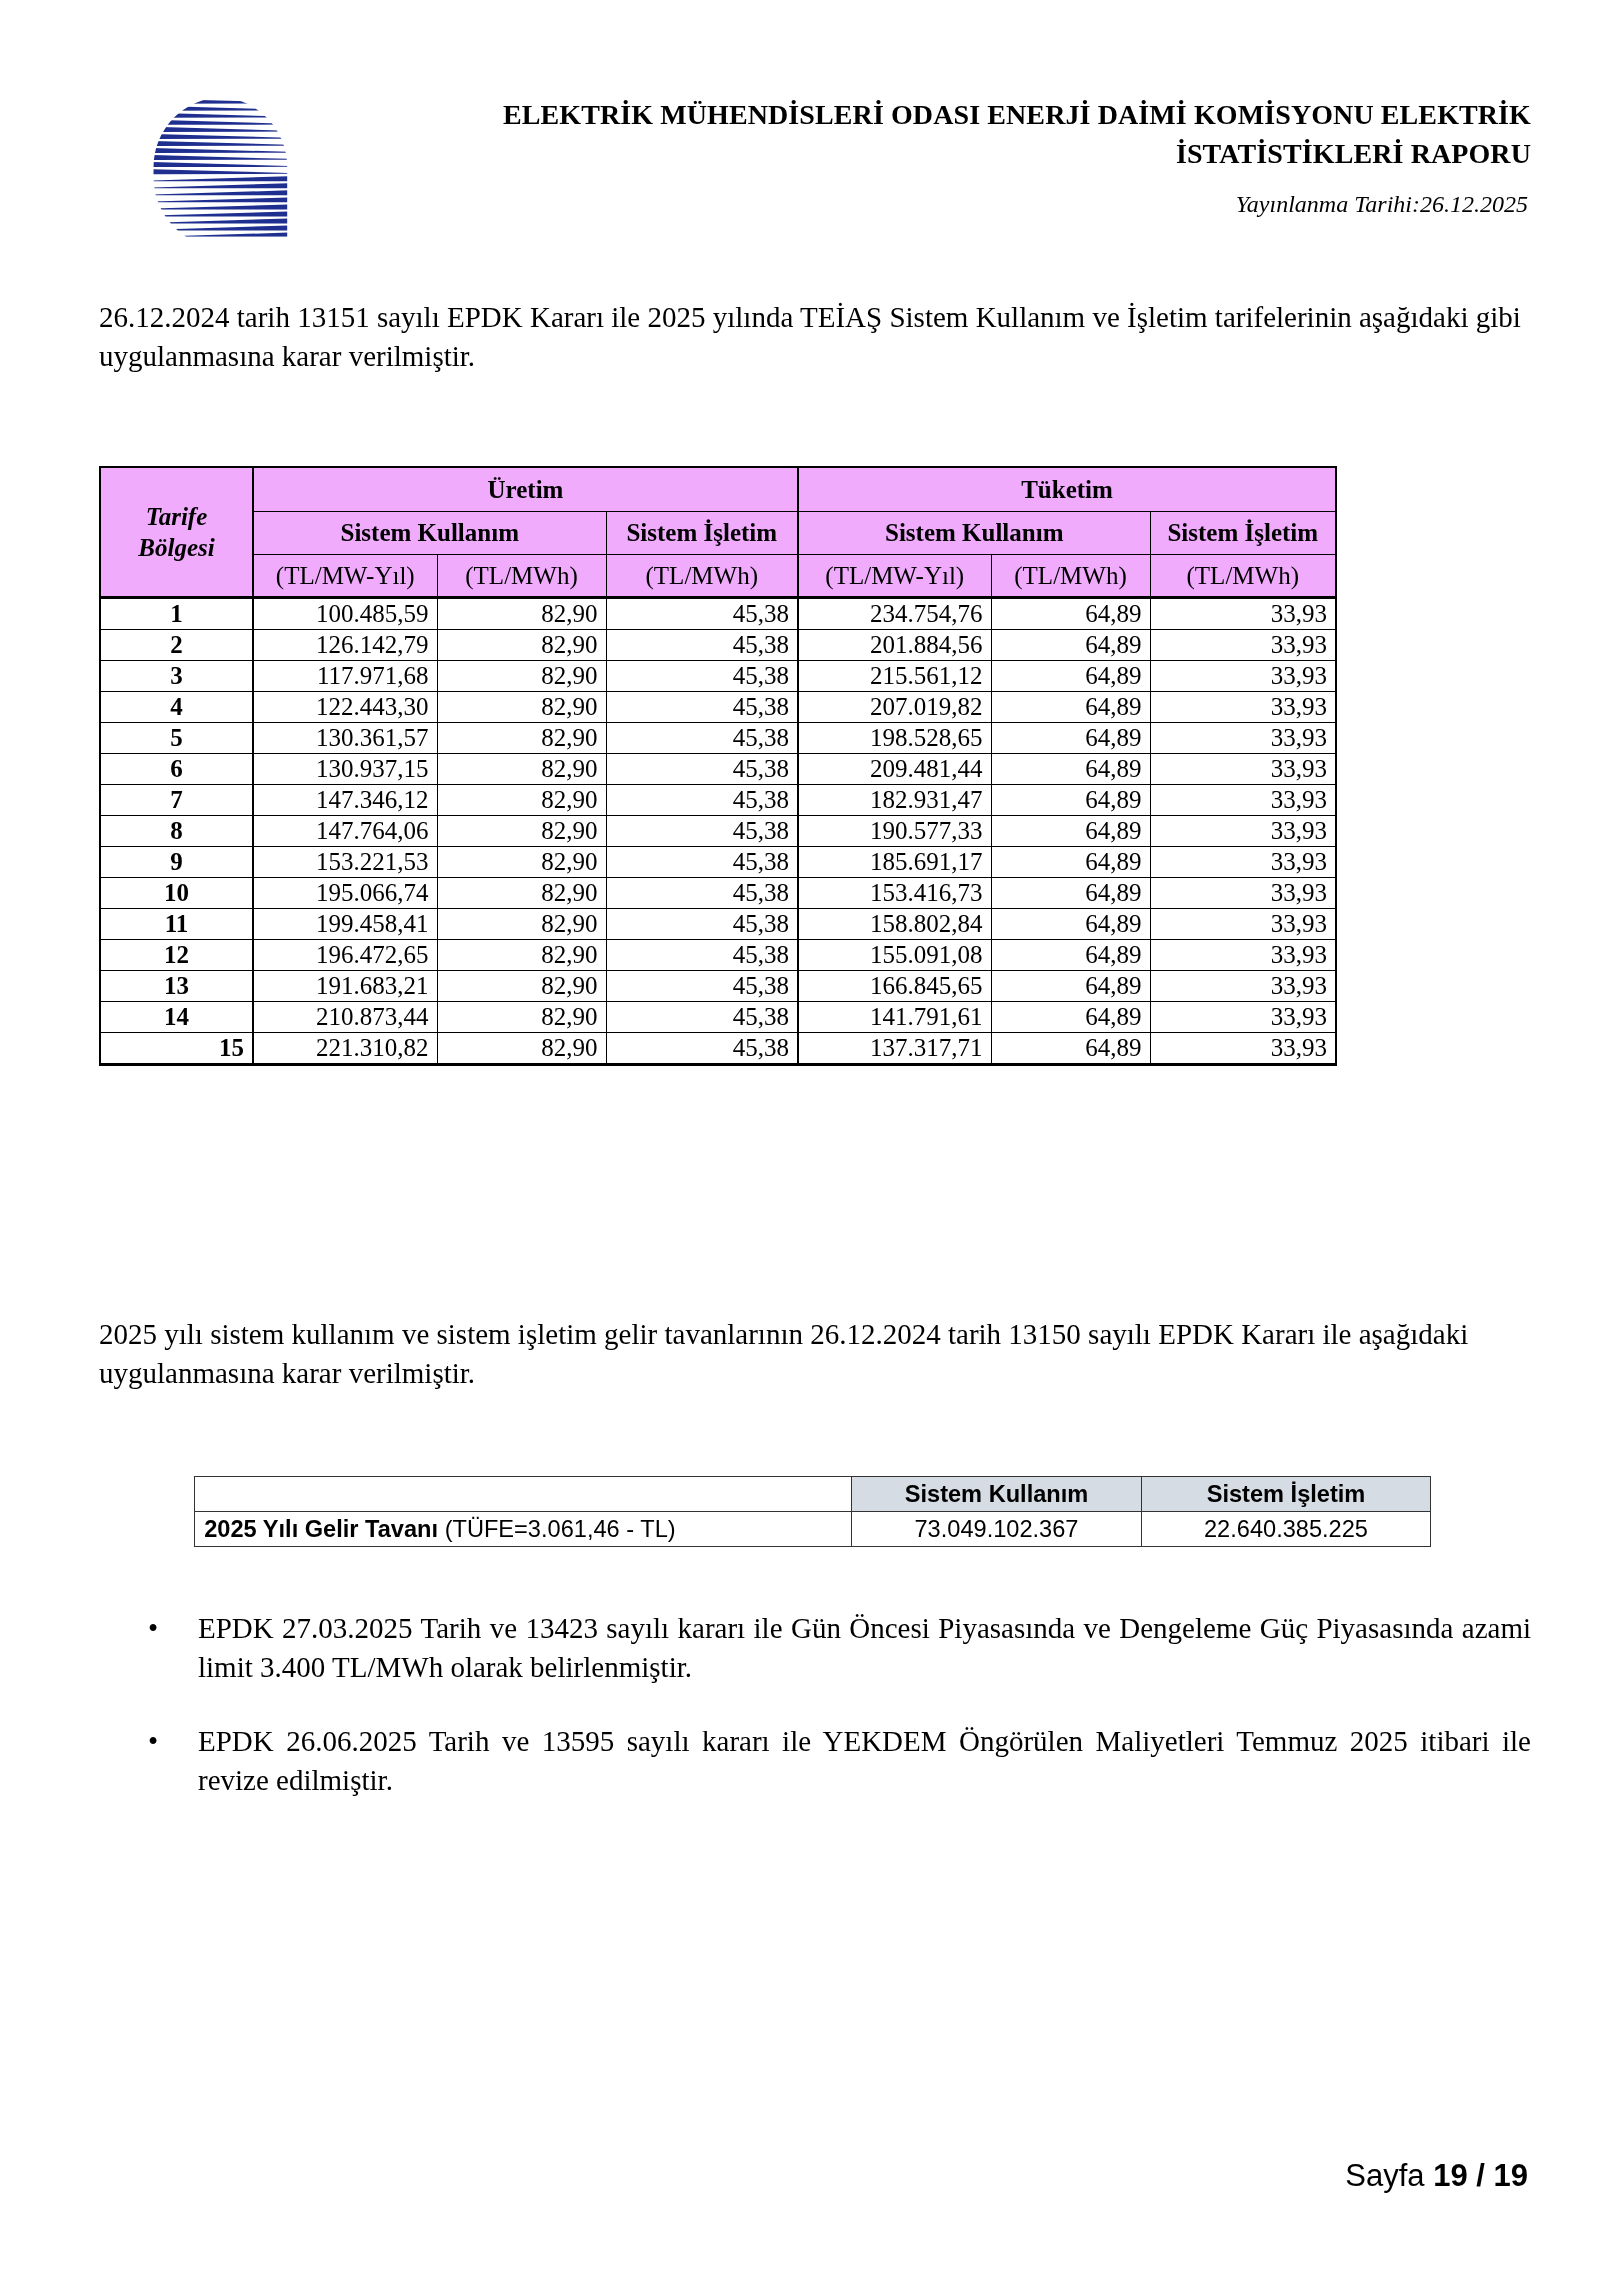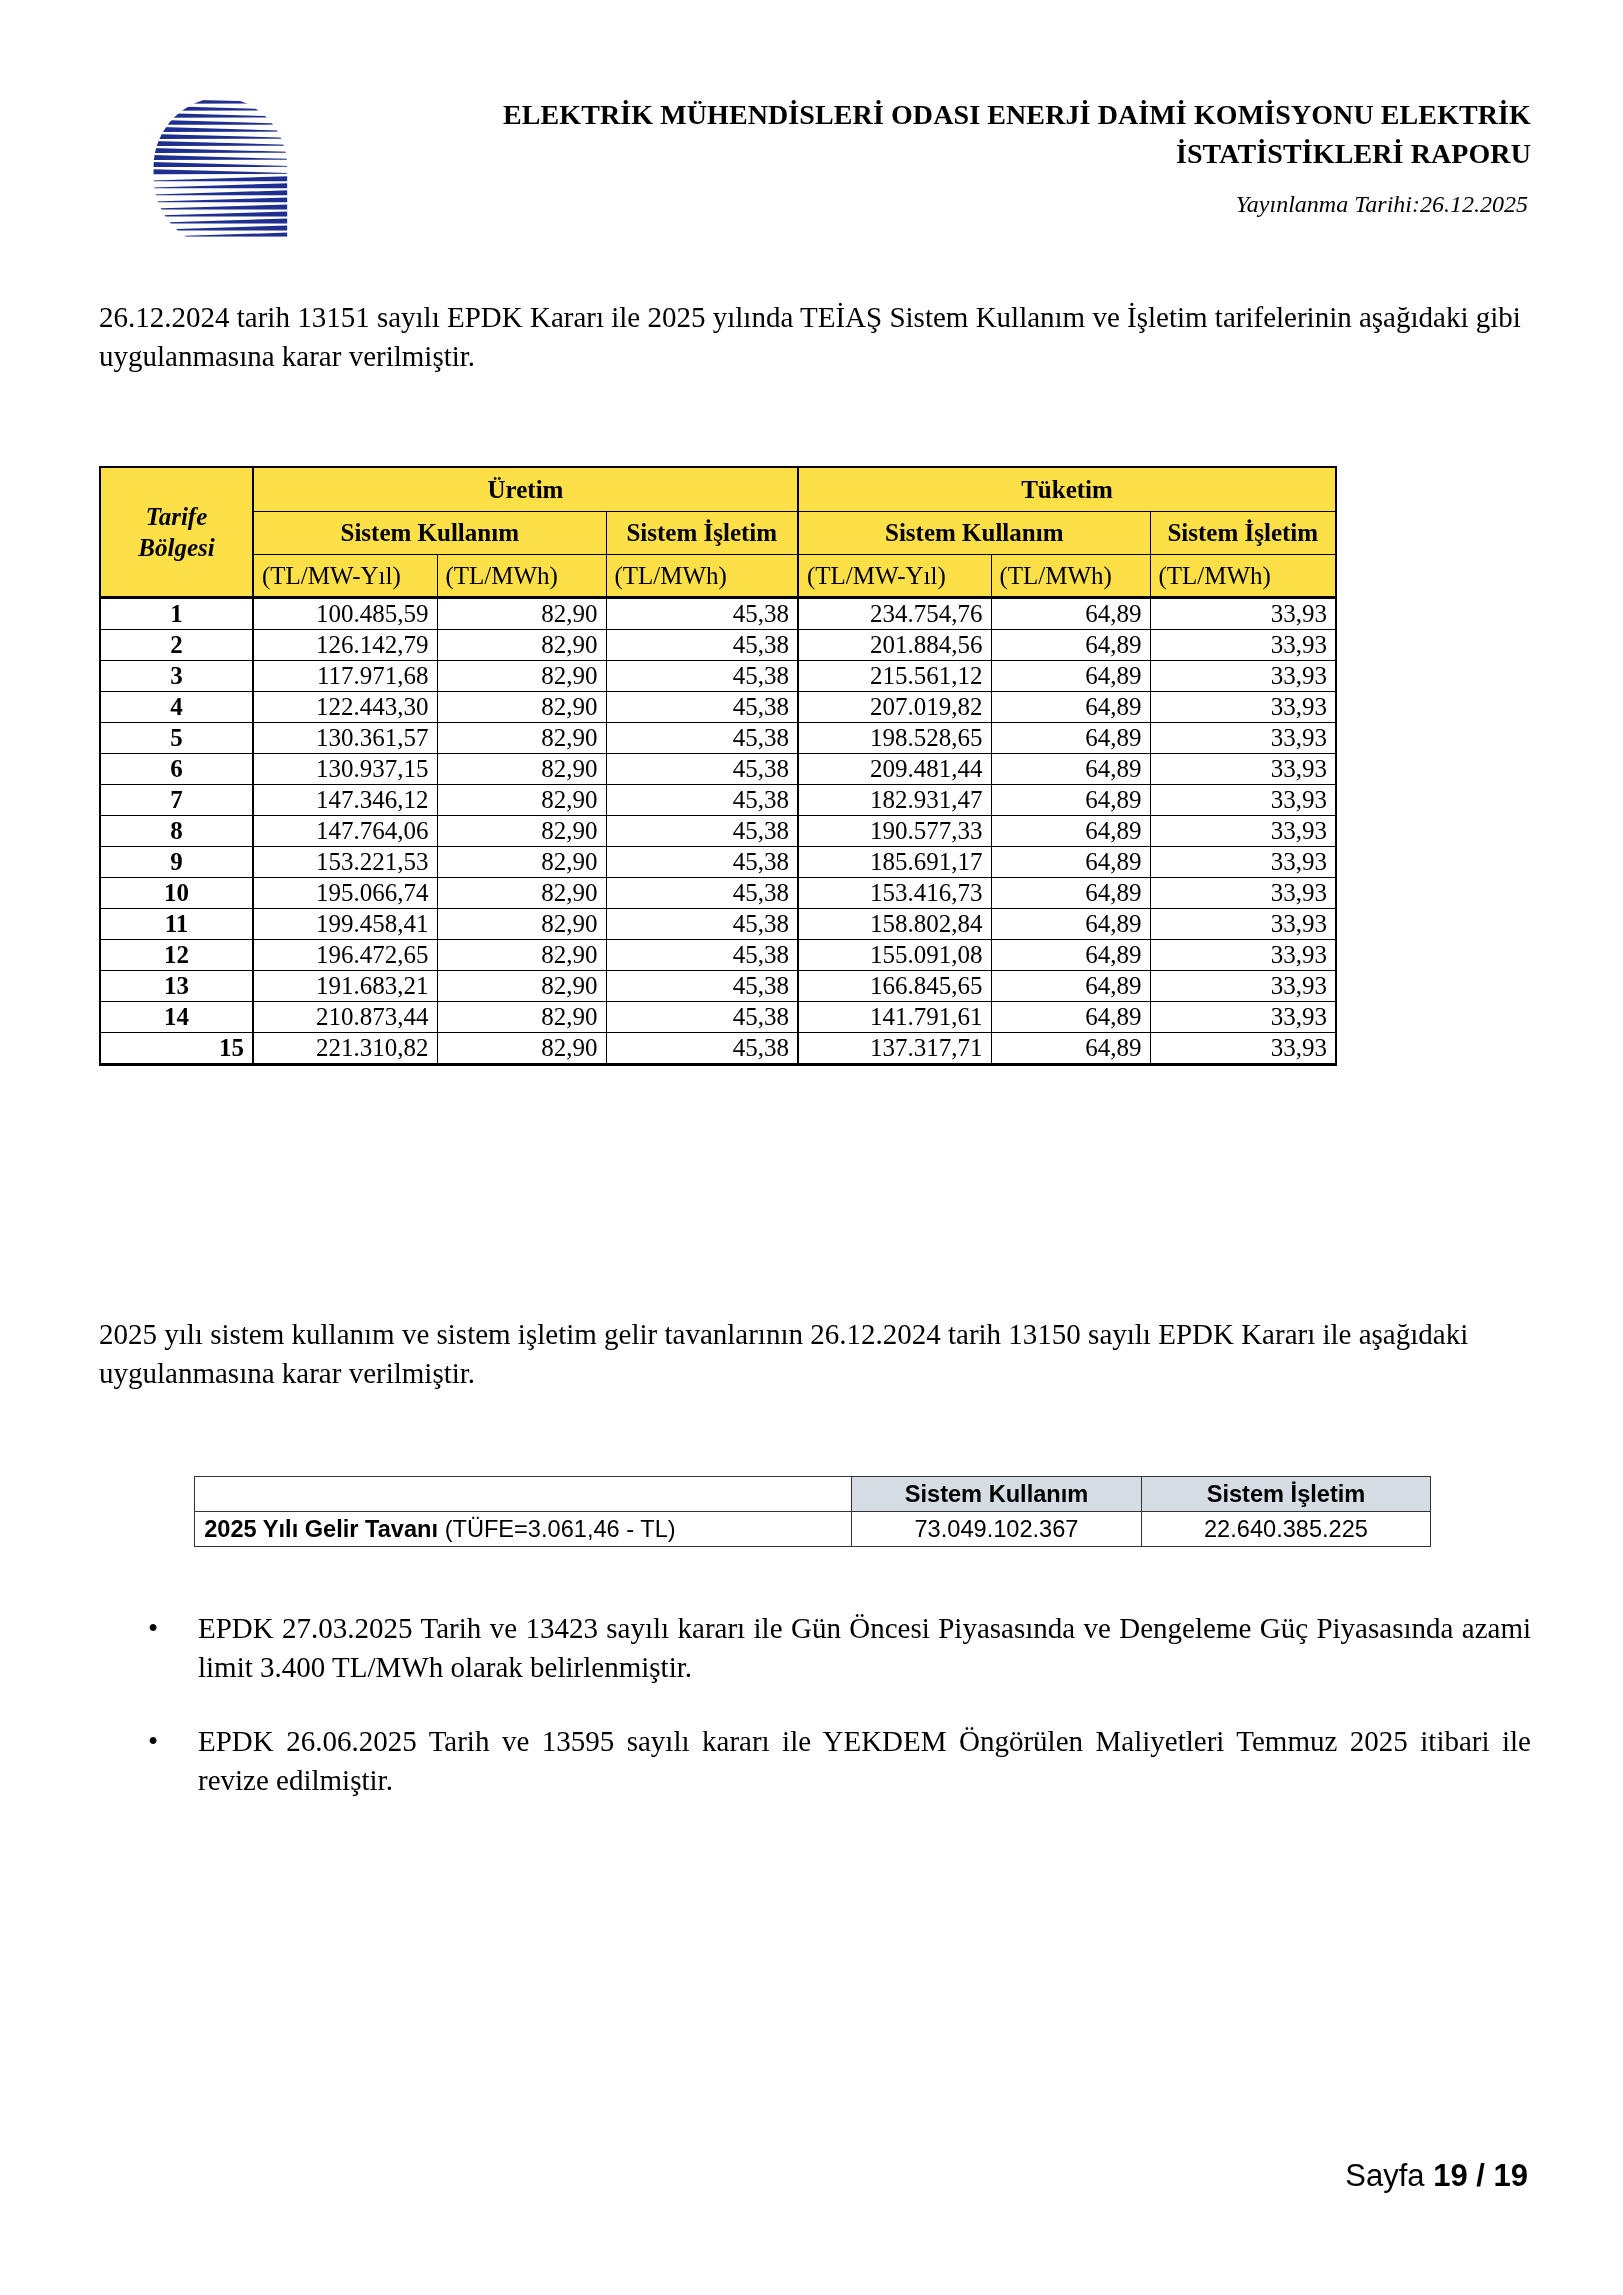--- a/index.html
+++ b/index.html
@@ -12,22 +12,22 @@
   #pub-date { position:absolute; right:95px; top:191px; font-family:"Liberation Serif",serif; font-style:italic; font-size:24px; }
 
   .para { position:absolute; left:99px; width:1426px; font-family:"Liberation Serif",serif; font-size:29px; line-height:39px; }
   #intro1 { top:298px; }
   #intro2 { top:1315px; }
 
   
   #tariff-table { position:absolute; left:99px; top:466px; border-collapse:collapse;
     font-family:"Liberation Serif",serif; font-size:25px; }
   #tariff-table td, #tariff-table th { border:1.3px solid #000; padding:0 7.9px; height:30px; line-height:30px; }
-  #tariff-table thead th { background:#fde047; font-weight:bold; text-align:center; }
-  #tariff-table thead th.unit { font-weight:normal; text-align:left; }
+  #tariff-table thead th { background:#f0abfc; font-weight:bold; text-align:center; }
+  #tariff-table thead th.unit { font-weight:normal; text-align:center; }
   #tariff-table thead tr.r1 th { height:43px; }
   #tariff-table thead tr.r2 th { height:42px; }
   #tariff-table thead tr.r3 th { height:41px; border-bottom:3.3px solid #000; }
   #tariff-table .thick-l { border-left:2.6px solid #000; }
   #tariff-table td { text-align:right; }
   #tariff-table td.region { text-align:center; font-weight:bold; }
   #tariff-table { border:2.6px solid #000; }
   #tariff-table tbody tr:last-child td { border-bottom:3.3px solid #000;text-align:right; }
 
   

